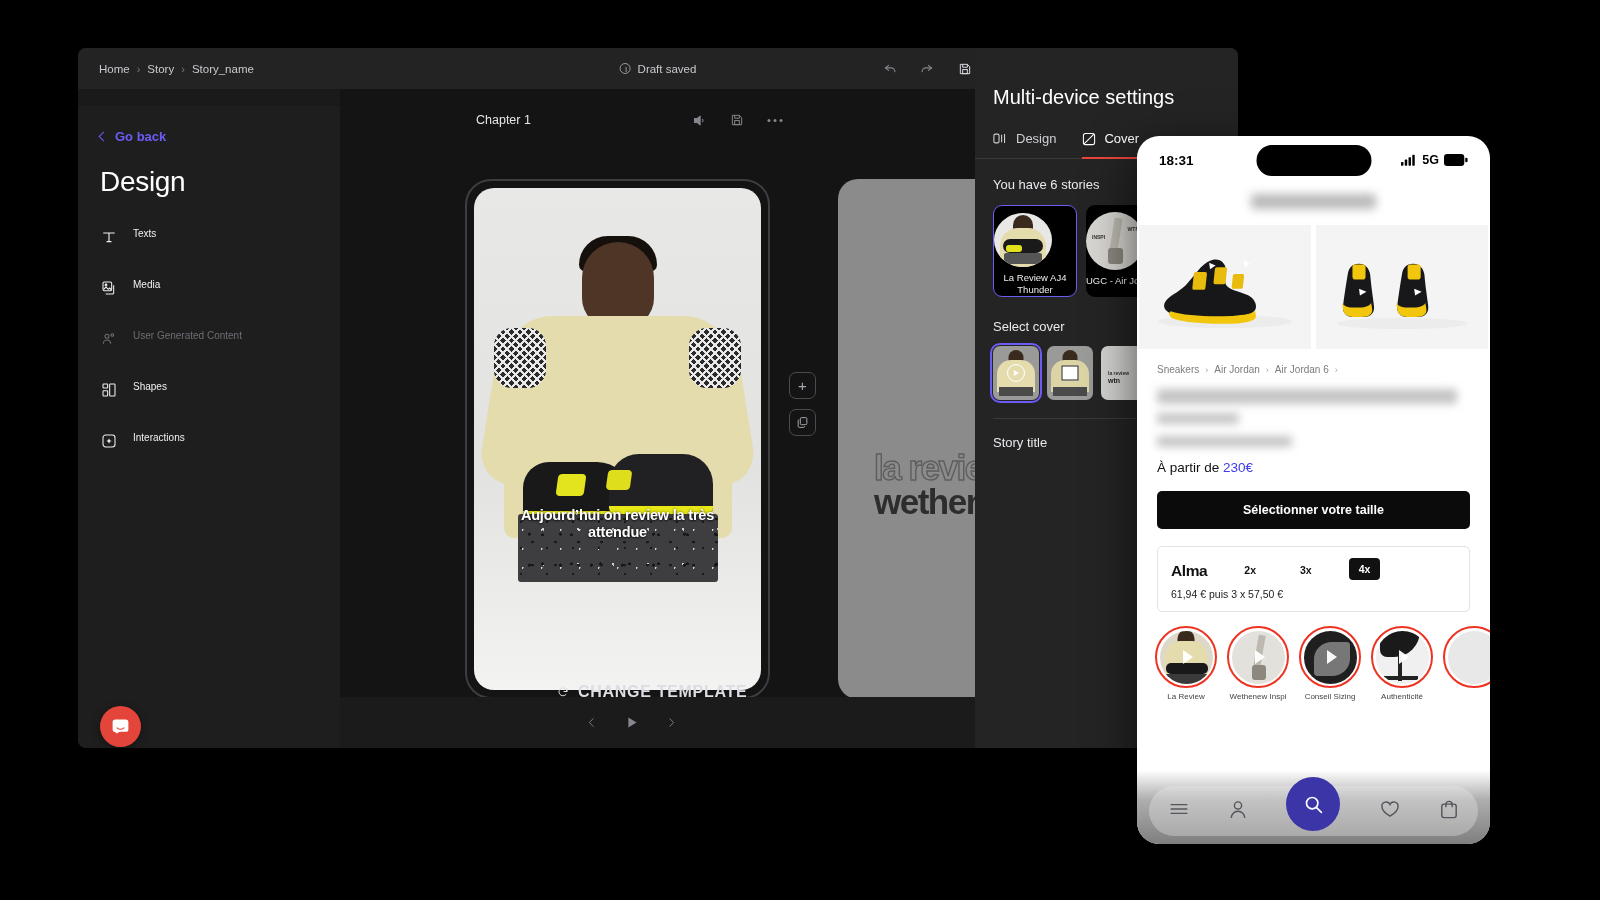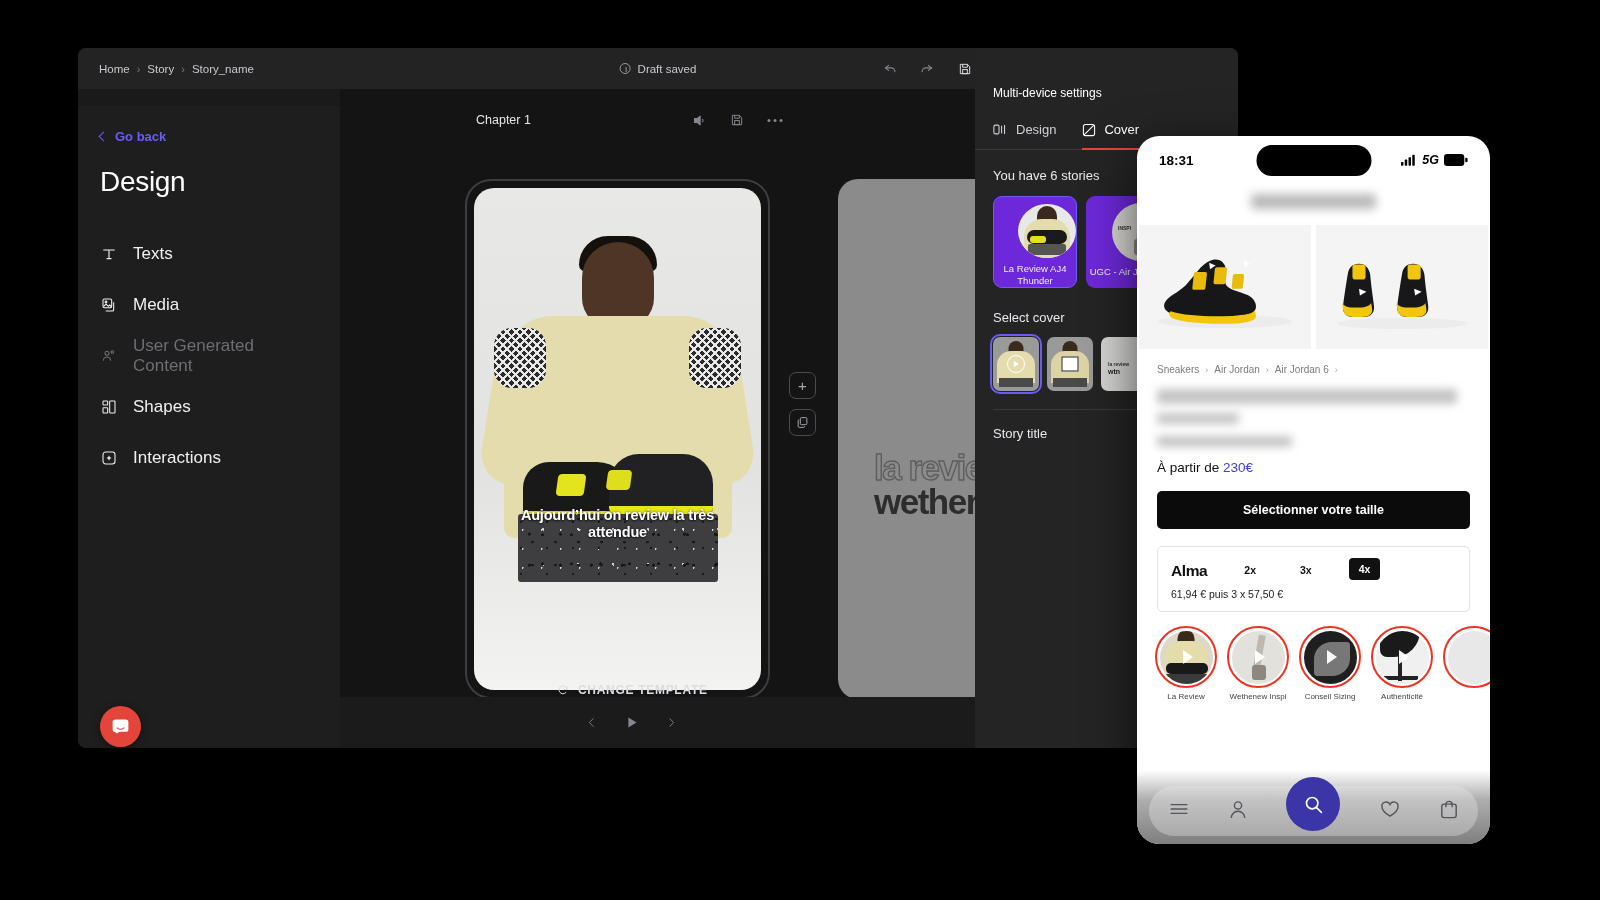--- a/index.html
+++ b/index.html
@@ -88,23 +88,23 @@
     border-left: 1.6px solid #6b5cf5;
     border-bottom: 1.6px solid #6b5cf5;
     transform: rotate(45deg);
   }
   .panel-title {
     padding: 22px 0 0 22px;
     font-size: 28px; color: #fff; letter-spacing: -0.3px;
   }
   .nav-list { padding-top: 30px; }
   .nav-item {
-    display: flex; align-items: center; gap: 15px;
+    display: flex; align-items: flex-start; gap: 15px;
     padding: 0 22px; height: 51px;
-    font-size: 17px; color: #f0f0f3; cursor: pointer;
+    font-size: 10px; color: #f0f0f3; cursor: pointer;
   }
   .nav-item.dim { color: #6d6d74; }
   .nav-item .ni { width: 18px; height: 18px; flex: none;
     display: flex; align-items: center; justify-content: center; }
 
   .intercom {
     position: absolute; left: 22px; bottom: 18px;
     width: 41px; height: 41px; border-radius: 50%;
     background: #e4453a;
     display: flex; align-items: center; justify-content: center;
@@ -213,21 +213,21 @@
   .sq-btn {
     width: 27px; height: 27px; border-radius: 7px;
     border: 1px solid #4a4a50; color: #a7a7ae;
     display: flex; align-items: center; justify-content: center;
     cursor: pointer; font-size: 15px;
   }
 
   .change-tpl {
     position: absolute; left: 217px; top: 594px;
     display: flex; align-items: center; gap: 9px;
-    font-size: 12px; font-weight: bold; color: #dcdce2;
+    font-size: 16px; font-weight: bold; color: #dcdce2;
     letter-spacing: .7px; cursor: pointer;
   }
   .bottom-icons {
     position: absolute; left: 13px; top: 603px;
     display: flex; align-items: center; gap: 11px; color: #d3d3d8;
   }
   .playbar {
     position: absolute; left: 0; bottom: 0;
     width: 898px; height: 51px;
     background: #1b1b1b;
@@ -246,38 +246,38 @@
   }
 
   
   .rpanel {
     position: absolute; left: 975px; top: 48px;
     width: 263px; height: 700px;
     background: #242424;
     border-radius: 0 8px 8px 0;
     overflow: hidden;
   }
-  .rp-title { padding: 38px 0 0 18px; font-size: 12px; color: #fff; }
+  .rp-title { padding: 38px 0 0 18px; font-size: 20px; color: #fff; }
   .rp-tabs {
     display: flex; gap: 26px; padding: 22px 0 0 18px;
     border-bottom: 1px solid #3a3a3d; margin: 0 0 0 0;
   }
   .rp-tab {
     display: flex; align-items: center; gap: 8px;
     font-size: 13px; color: #cfcfd5; padding-bottom: 11px;
     cursor: pointer; border-bottom: 2.5px solid transparent;
     margin-bottom: -1px;
   }
   .rp-tab.active { color: #fff; border-bottom-color: #e8453c; }
   .rp-sub { padding: 18px 0 0 18px; font-size: 13px; color: #e9e9ee; }
   .stories-row { display: flex; gap: 9px; padding: 13px 0 0 18px; }
   .story-card {
     width: 84px; height: 92px; border-radius: 9px;
-    background: #6d28d9; flex: none;
-    display: flex; flex-direction: column; align-items: flex-end;
+    background: #000000; flex: none;
+    display: flex; flex-direction: column; align-items: flex-start;
     padding-top: 7px; cursor: pointer;
   }
   .story-card.sel { border: 1.5px solid #6b5cf5; }
   .story-av {
     width: 58px; height: 58px; border-radius: 50%;
     overflow: hidden; position: relative; background: #e8e8e6;
   }
   .story-cap {
     font-size: 9.5px; color: #ededf1; text-align: center;
     line-height: 1.25; margin-top: 5px;
@@ -309,21 +309,21 @@
   .status-bar {
     height: 48px; display: flex; align-items: center;
     padding: 0 22px; position: relative;
   }
   .st-time { font-size: 13.5px; font-weight: bold; color: #000; }
   .island {
     position: absolute; left: 50%; top: 9px; transform: translateX(-50%);
     width: 115px; height: 31px; background: #000; border-radius: 17px;
   }
   .st-right {
-    margin-left: auto; display: flex; align-items: center; gap: 5px; font-style: italic;
+    margin-left: auto; display: flex; align-items: center; gap: 5px;
   }
   .st-5g { font-size: 12.5px; font-weight: bold; color: #000; }
   .blur-logo {
     margin: 10px auto 0; width: 125px; height: 15px;
     background: #b9b9b9; border-radius: 3px; filter: blur(5px);
   }
   .gallery { display: flex; gap: 5px; margin-top: 16px; padding: 0 2px; }
   .gal-cell {
     flex: 1; height: 124px; background: #f4f4f4;
     display: flex; align-items: center; justify-content: center;

